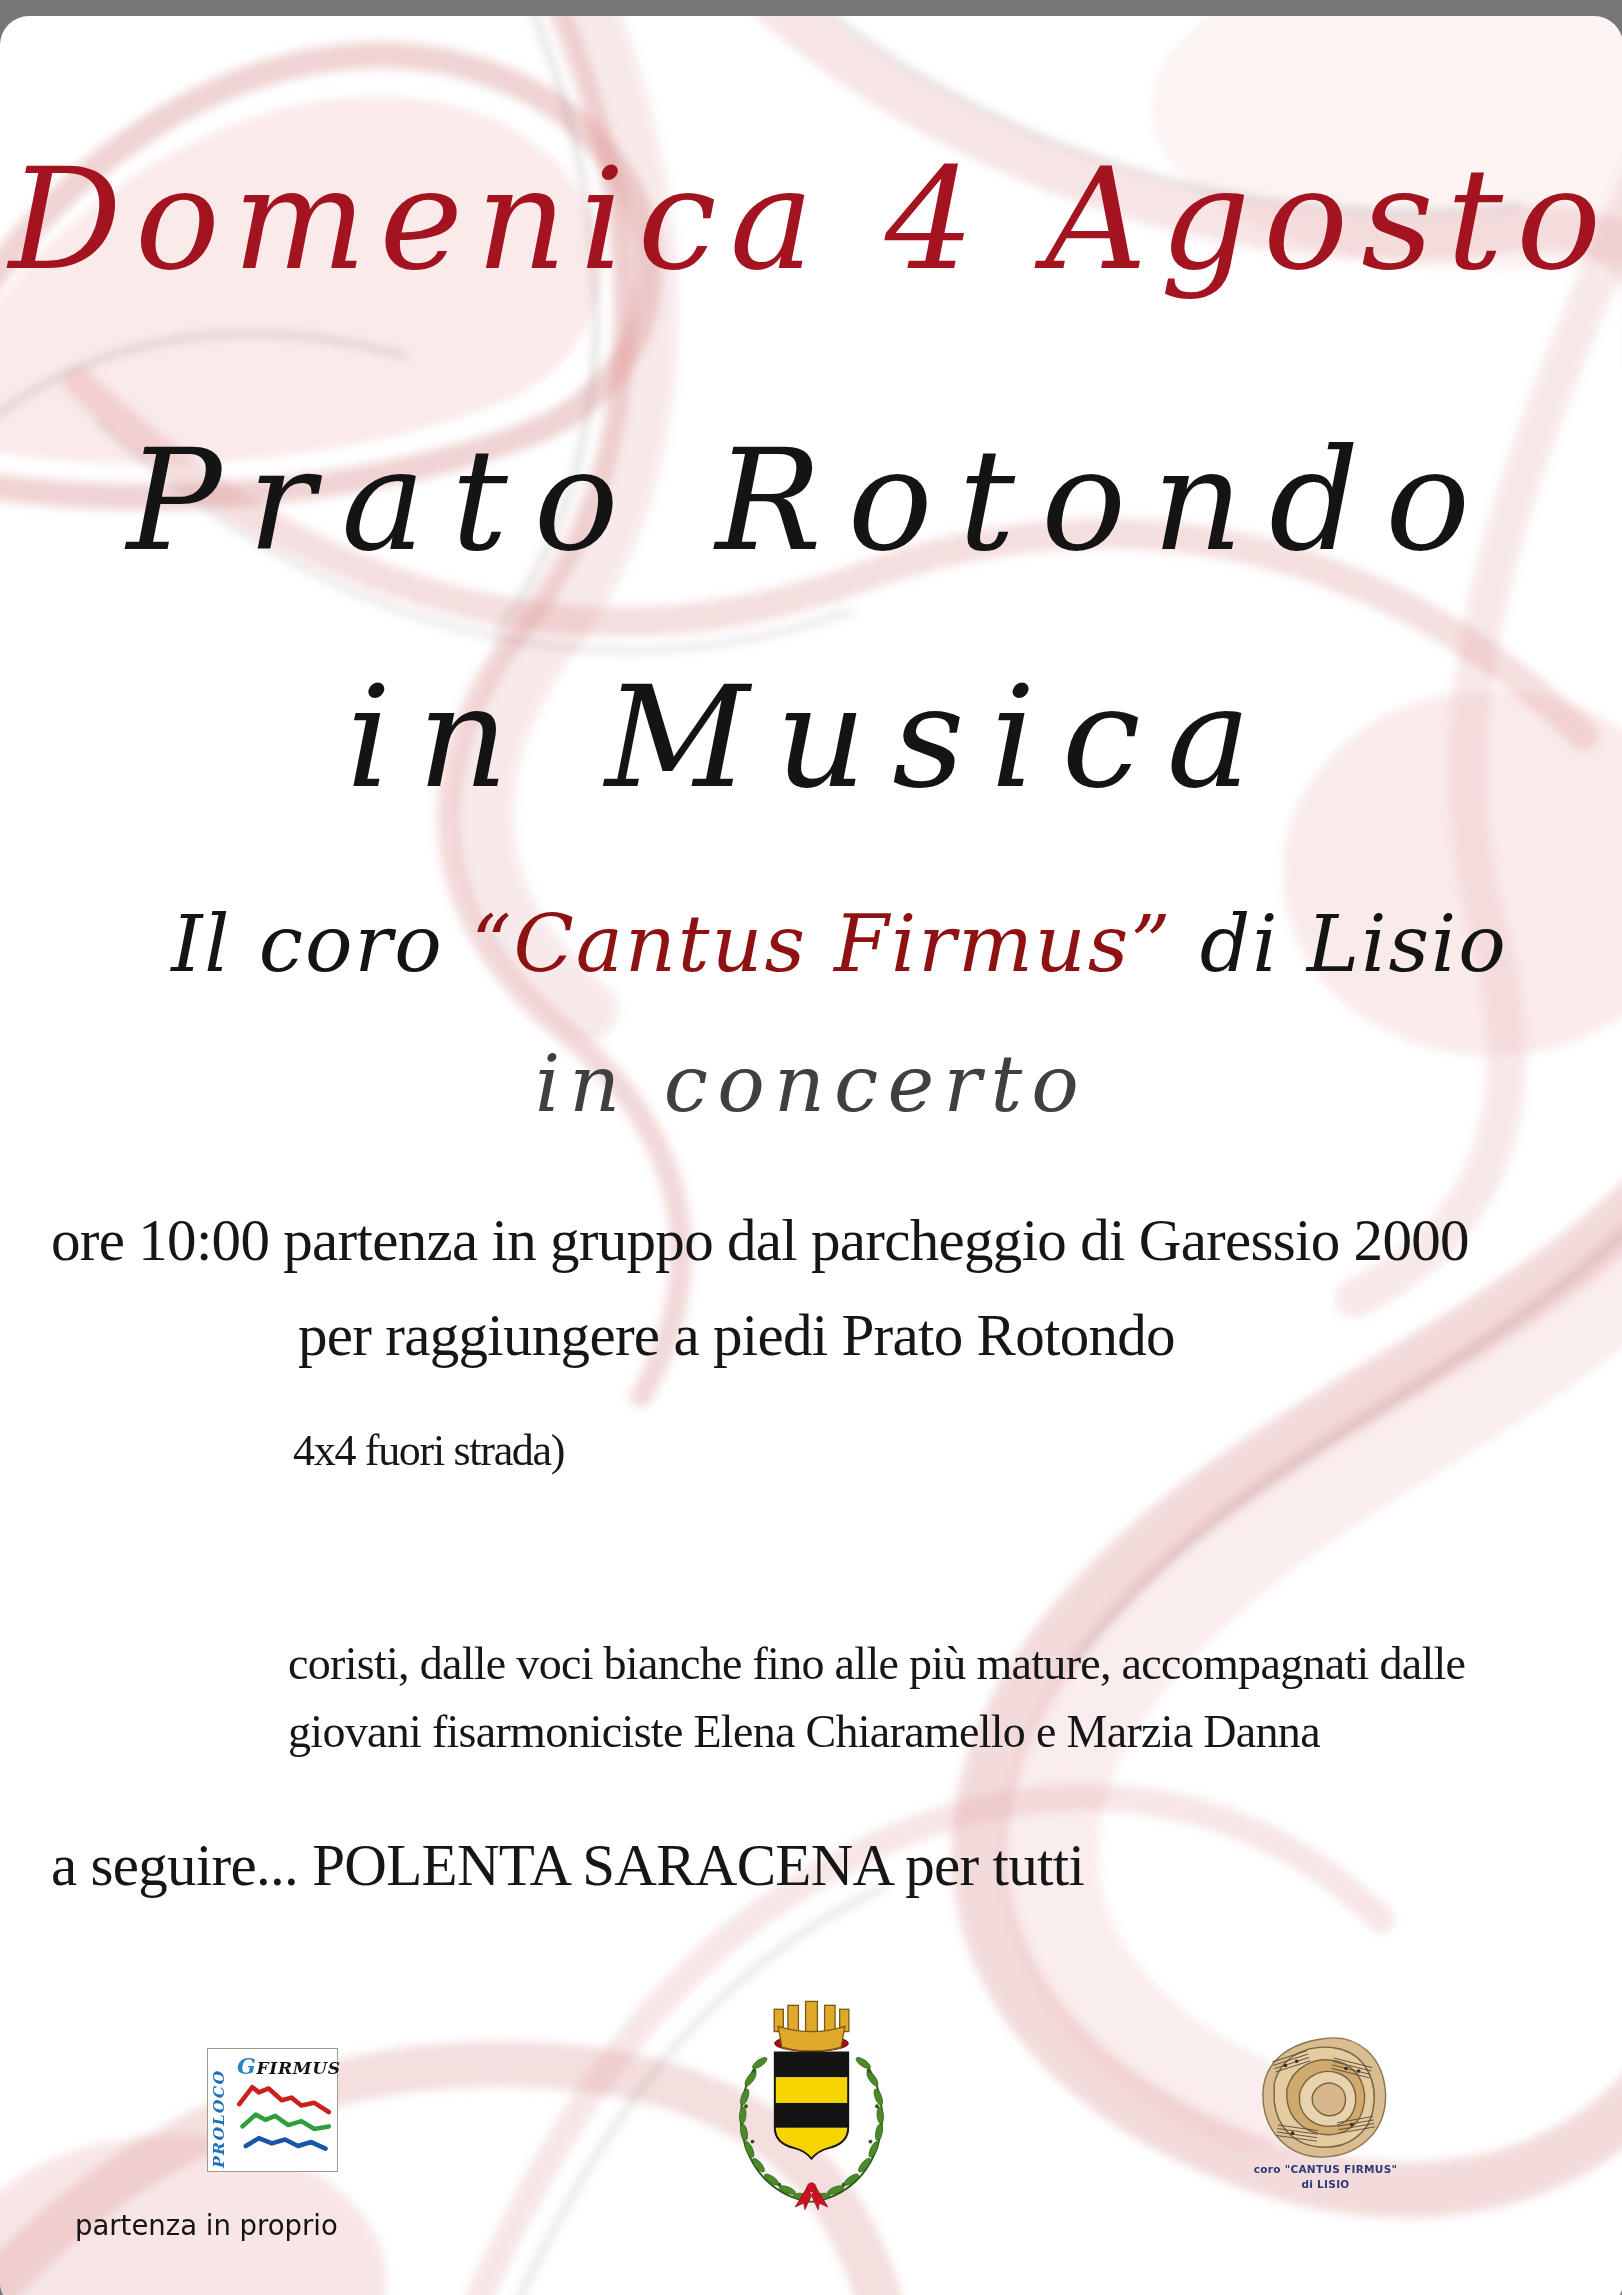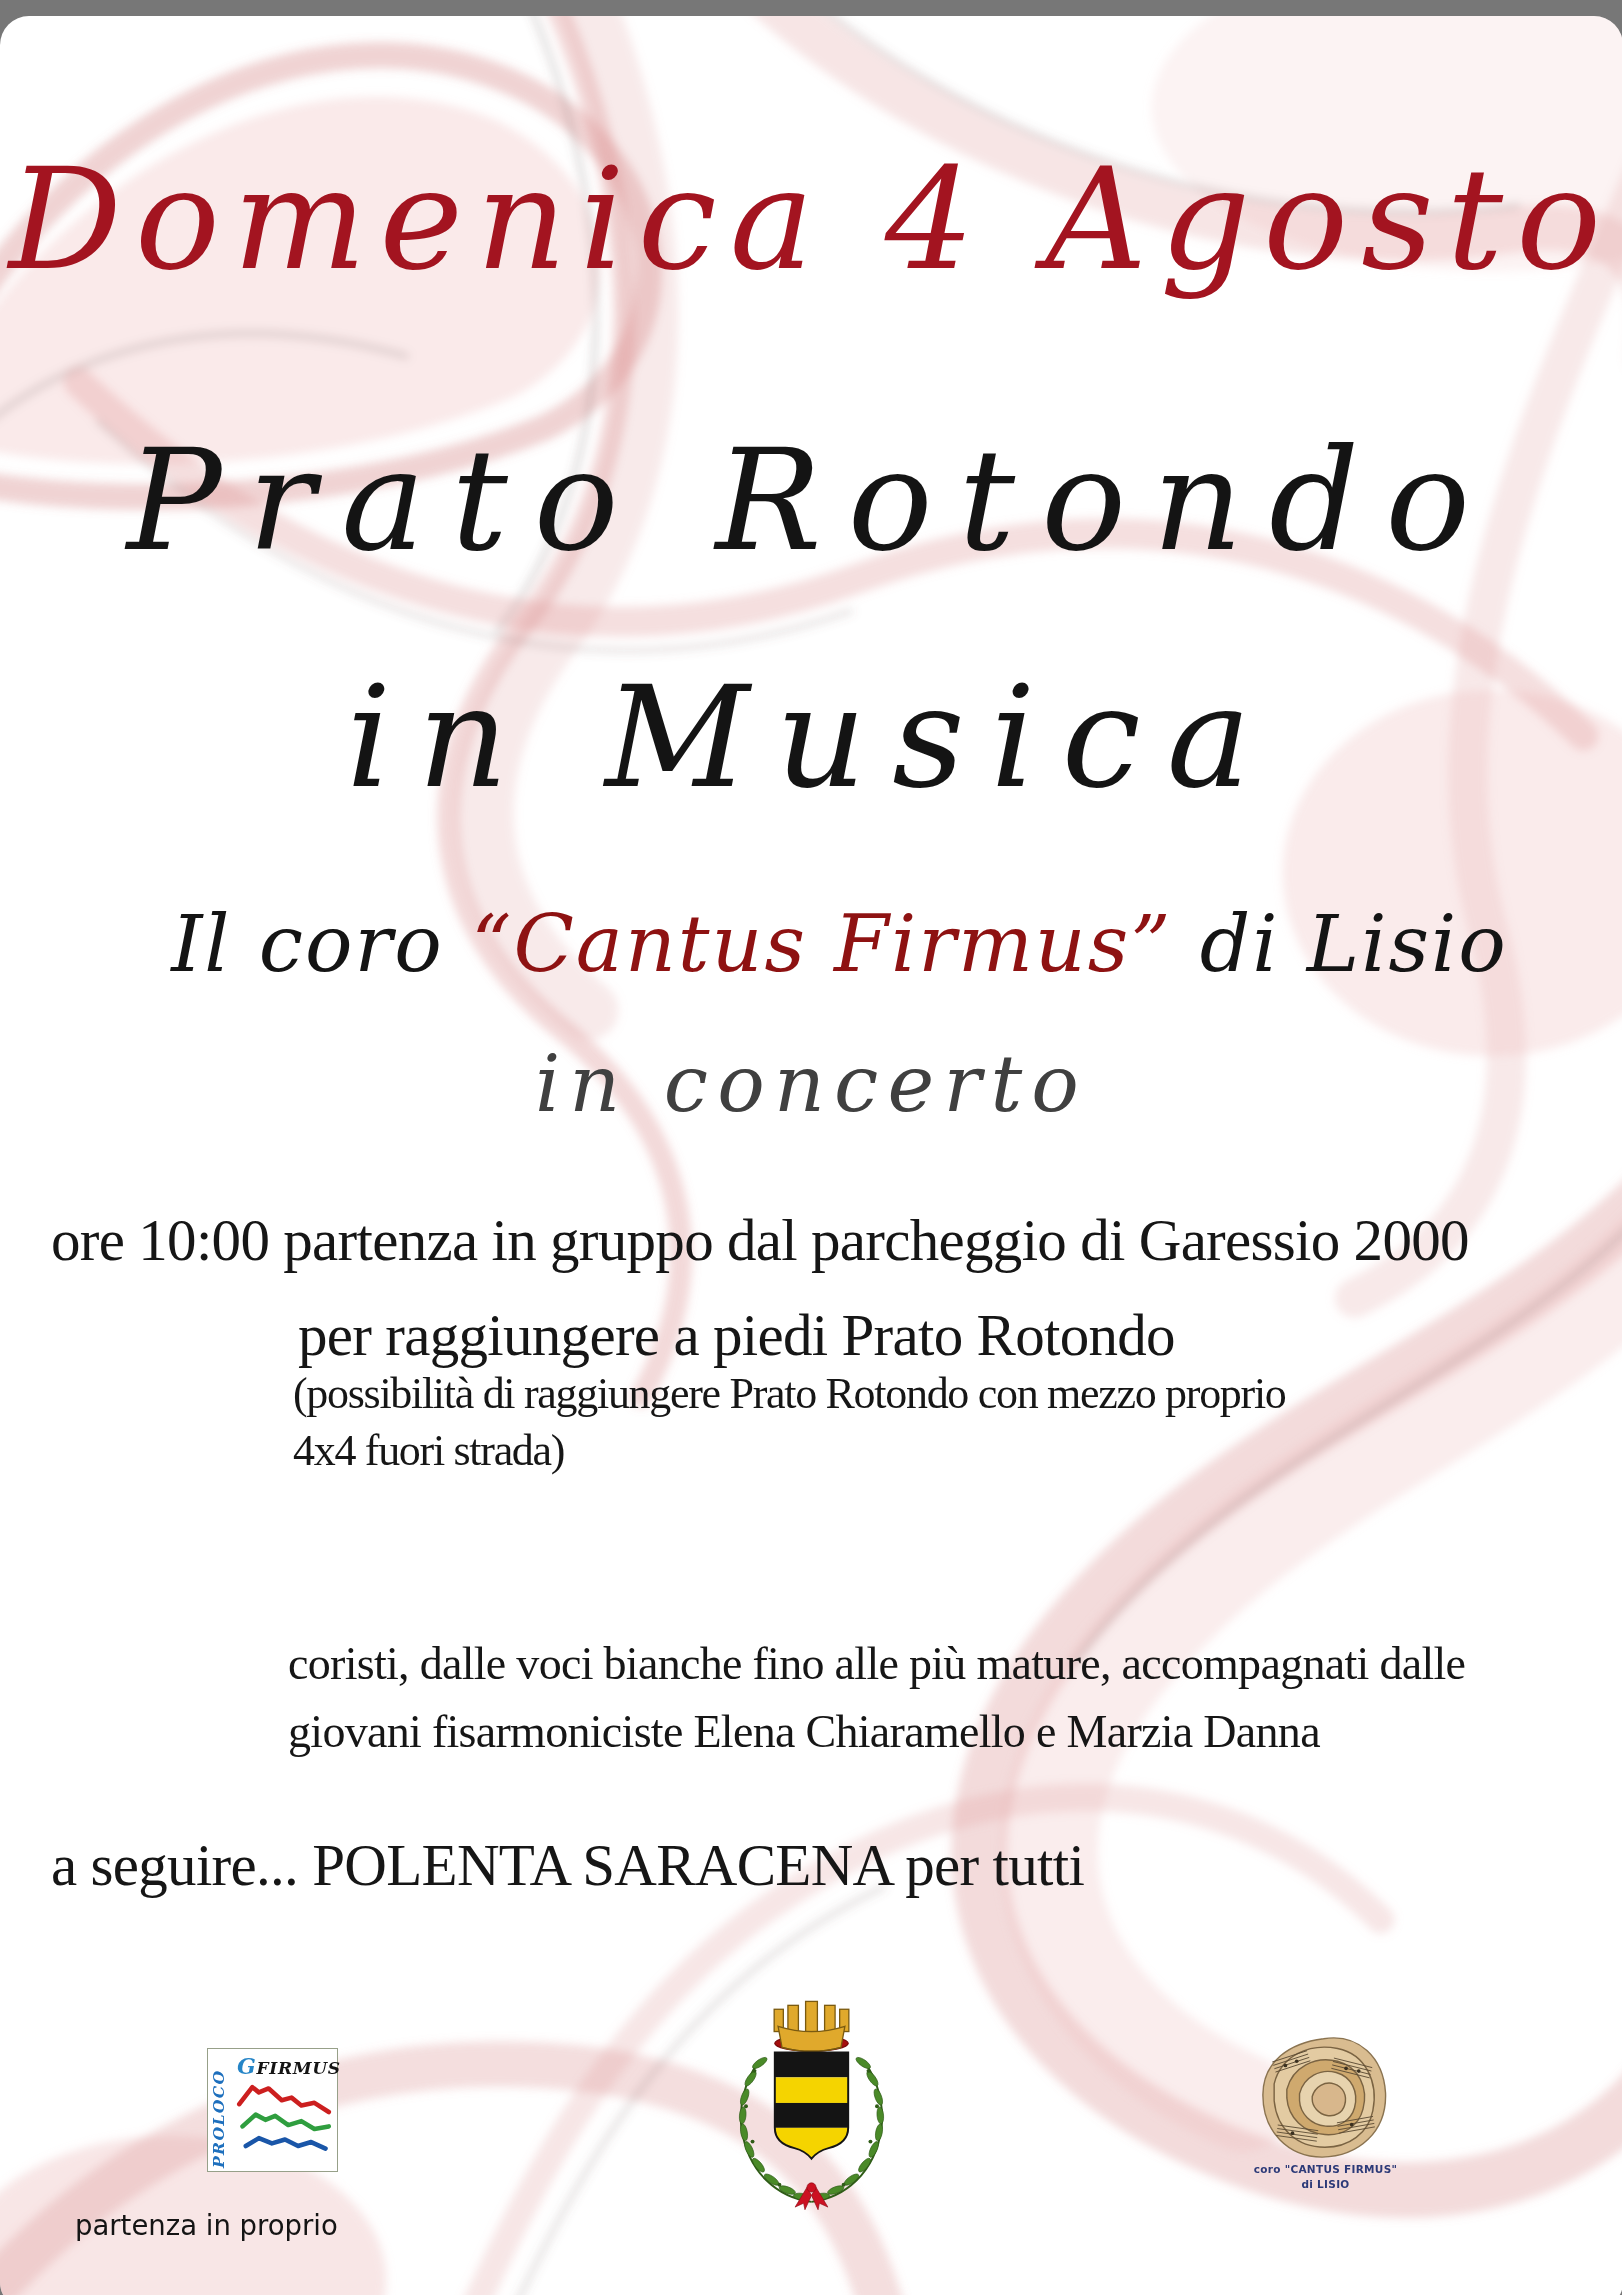--- a/index.html
+++ b/index.html
@@ -101,21 +101,20 @@
 
     <div class="abs script date-title">Domenica 4 Agosto</div>
     <div class="abs script main-title title-l1">Prato Rotondo</div>
     <div class="abs script main-title title-l2">in Musica</div>
 
     <div class="abs script subtitle"><span>Il coro </span><span class="choir">“Cantus Firmus”</span><span> di Lisio</span></div>
     <div class="abs script subtitle2">in concerto</div>
 
     <div class="abs body-line fs-big" style="left:51px;  top:1195px;">ore 10:00 partenza in gruppo dal parcheggio di Garessio 2000</div>
     <div class="abs body-line fs-big" style="left:298px; top:1290px;">per raggiungere a piedi Prato Rotondo</div>
-    <div class="abs body-line fs-note" style="left:293px; top:1356px;">(possibilità di raggiungere Prato Rotondo con mezzo proprio</div>
     <div class="abs body-line fs-note" style="left:293px; top:1413px;">4x4 fuori strada)</div>
 
     <div class="abs body-line fs-med" style="left:288px; top:1625px;">coristi, dalle voci bianche fino alle più mature, accompagnati dalle</div>
     <div class="abs body-line fs-big" style="left:51px;  top:1820px;">a seguire... POLENTA SARACENA per tutti</div>
 
     <div class="abs body-line fs-med" style="left:288px; top:1693px;">giovani fisarmoniciste Elena Chiaramello e Marzia Danna</div>
 
     <div class="abs proloco-box">
       <div class="proloco-vertical">PROLOCO</div>
       <div class="garessio-word"><span class="g-initial">G</span><span>FIRMUS</span></div>

